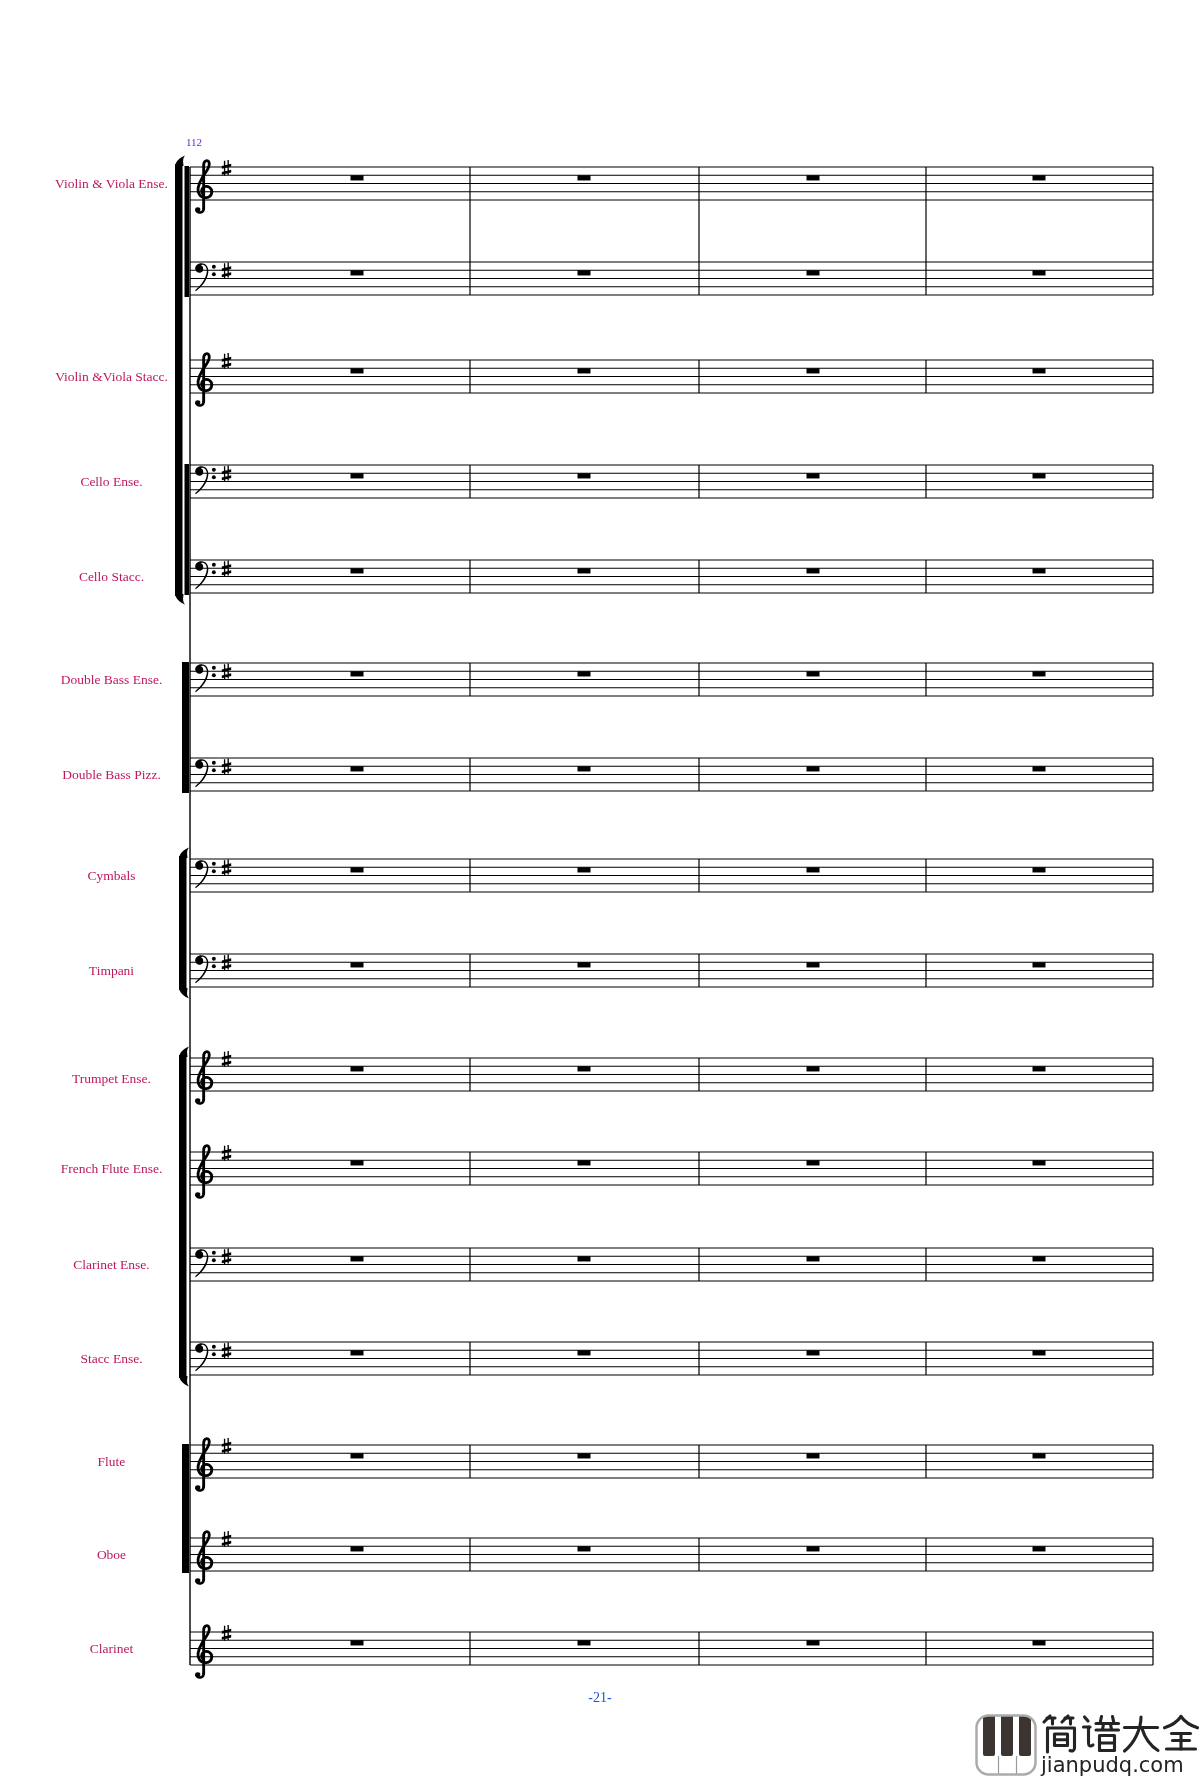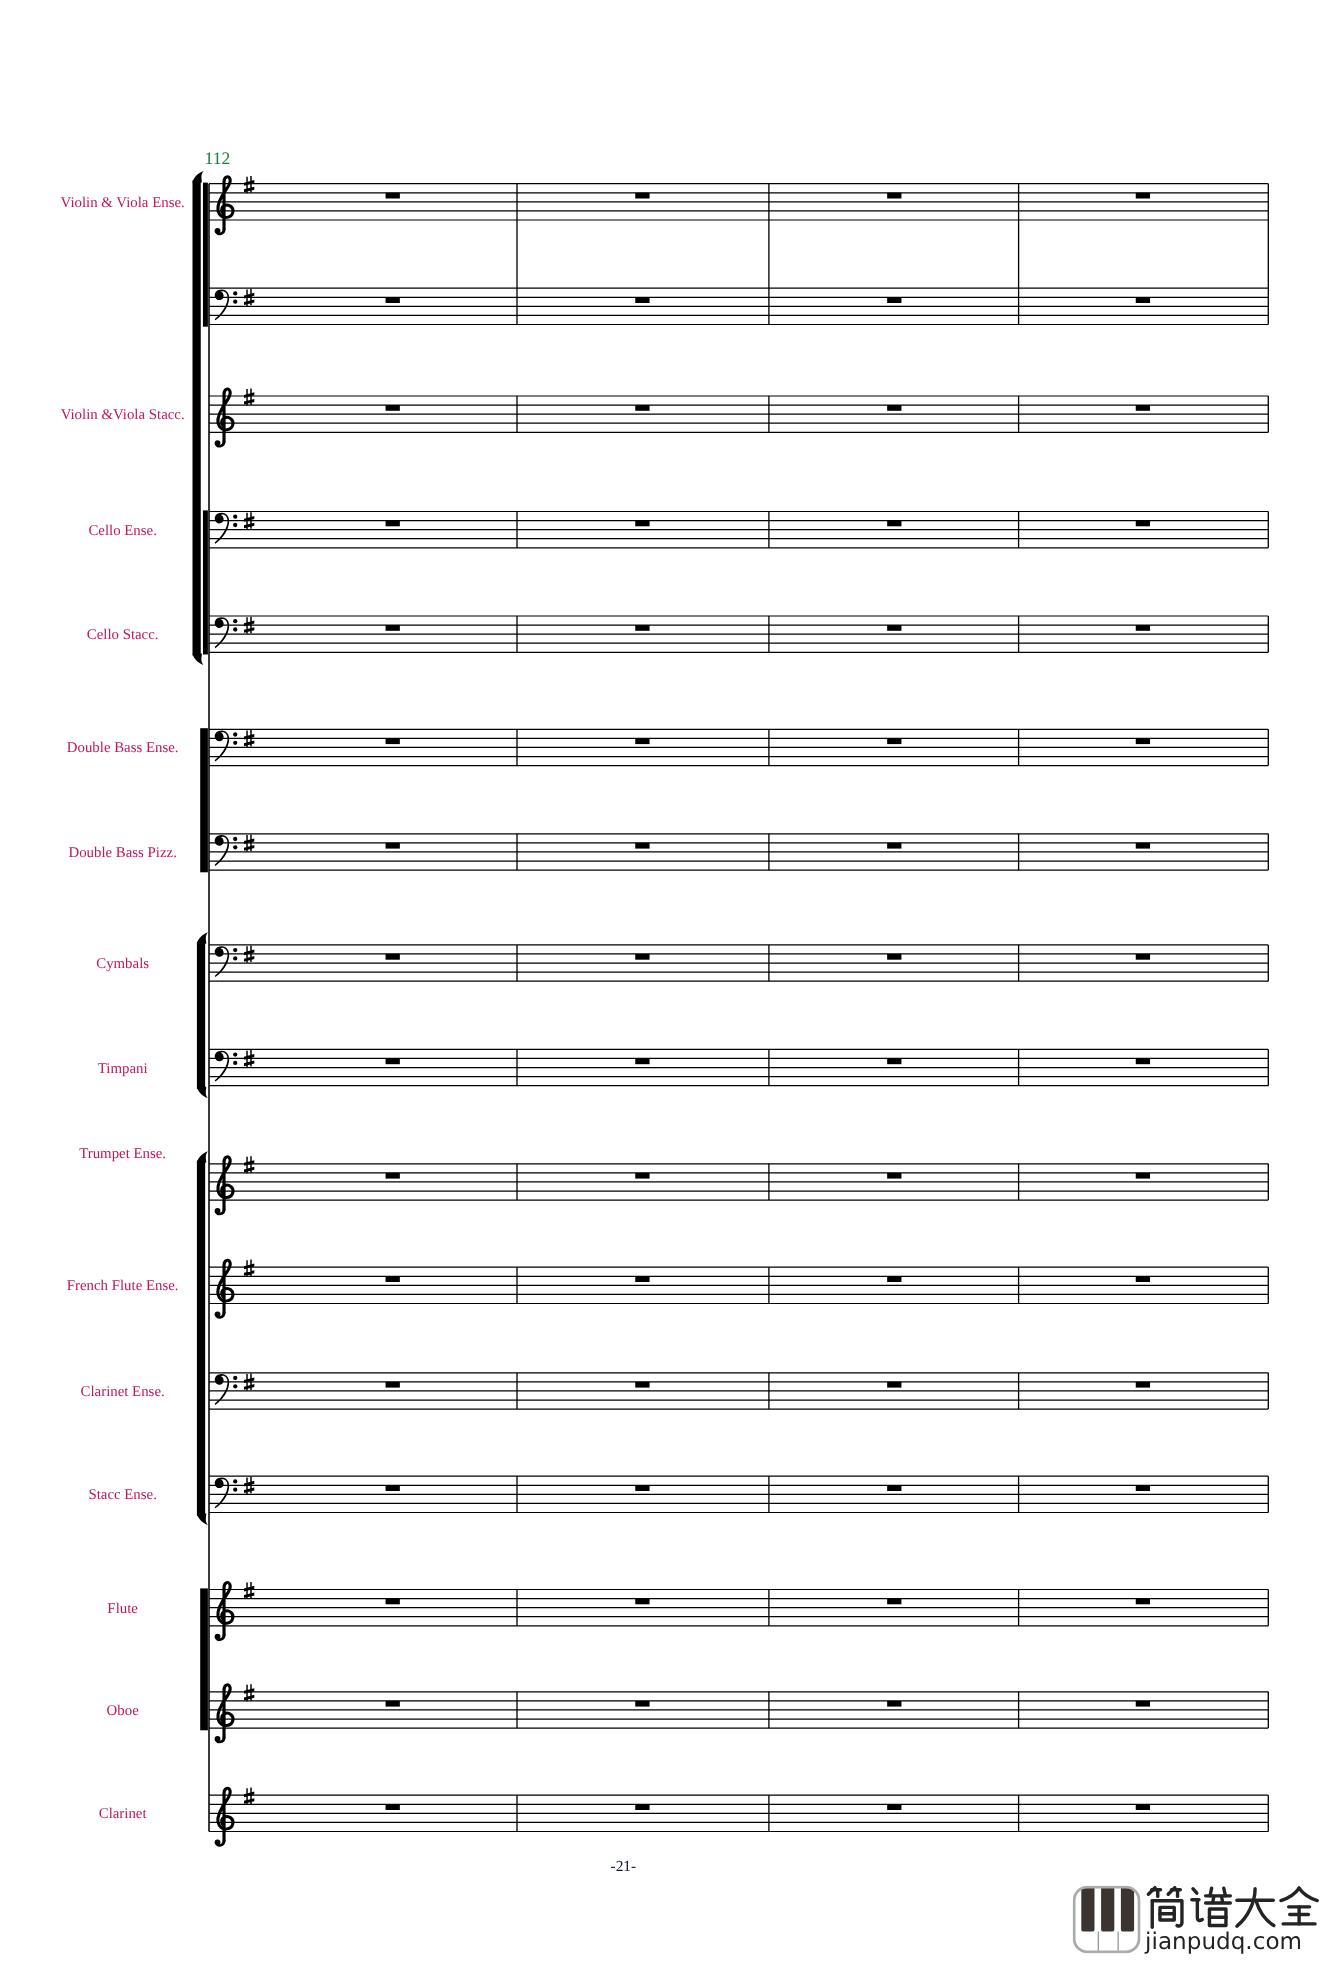--- a/index.html
+++ b/index.html
@@ -16,26 +16,27 @@
     left:8px;width:207px;
     text-align:center;
     font-family:"Liberation Serif", serif;
     font-size:13.5px;line-height:17px;
     color:#be185d;
     white-space:nowrap;
   }
   .measure-num{
     position:absolute;left:186px;top:136px;
     font-family:"Liberation Serif", serif;
-    font-size:16px;color:#15803d;
+    font-size:11px;color:#6d28d9;
   }
   .page-num{
     position:absolute;left:555px;top:1690px;width:90px;
+    text-align:center;
     font-family:"Liberation Serif", serif;
-    font-size:14px;color:#0f172a;
+    font-size:14px;color:#1d4ed8;
   }
   .watermark{
     position:absolute;left:975px;top:1714px;
     display:flex;align-items:flex-start;gap:4px;
   }
   .wm-text{display:flex;flex-direction:column;}
   .wm-domain{
     font-family:"DejaVu Sans", sans-serif;
     font-size:21px;line-height:22px;
     font-weight:500;
@@ -458,21 +459,21 @@
     </svg>
 
   <div class="inst-label" style="top:175px">Violin &amp; Viola Ense.</div>
   <div class="inst-label" style="top:368px">Violin &amp;Viola Stacc.</div>
   <div class="inst-label" style="top:473px">Cello Ense.</div>
   <div class="inst-label" style="top:568px">Cello Stacc.</div>
   <div class="inst-label" style="top:671px">Double Bass Ense.</div>
   <div class="inst-label" style="top:766px">Double Bass Pizz.</div>
   <div class="inst-label" style="top:867px">Cymbals</div>
   <div class="inst-label" style="top:962px">Timpani</div>
-  <div class="inst-label" style="top:1040px">Trumpet Ense.</div>
+  <div class="inst-label" style="top:1070px">Trumpet Ense.</div>
   <div class="inst-label" style="top:1160px">French Flute Ense.</div>
   <div class="inst-label" style="top:1256px">Clarinet Ense.</div>
   <div class="inst-label" style="top:1350px">Stacc Ense.</div>
   <div class="inst-label" style="top:1453px">Flute</div>
   <div class="inst-label" style="top:1546px">Oboe</div>
   <div class="inst-label" style="top:1640px">Clarinet</div>
 
   <div class="measure-num">112</div>
   <div class="page-num">-21-</div>
 

